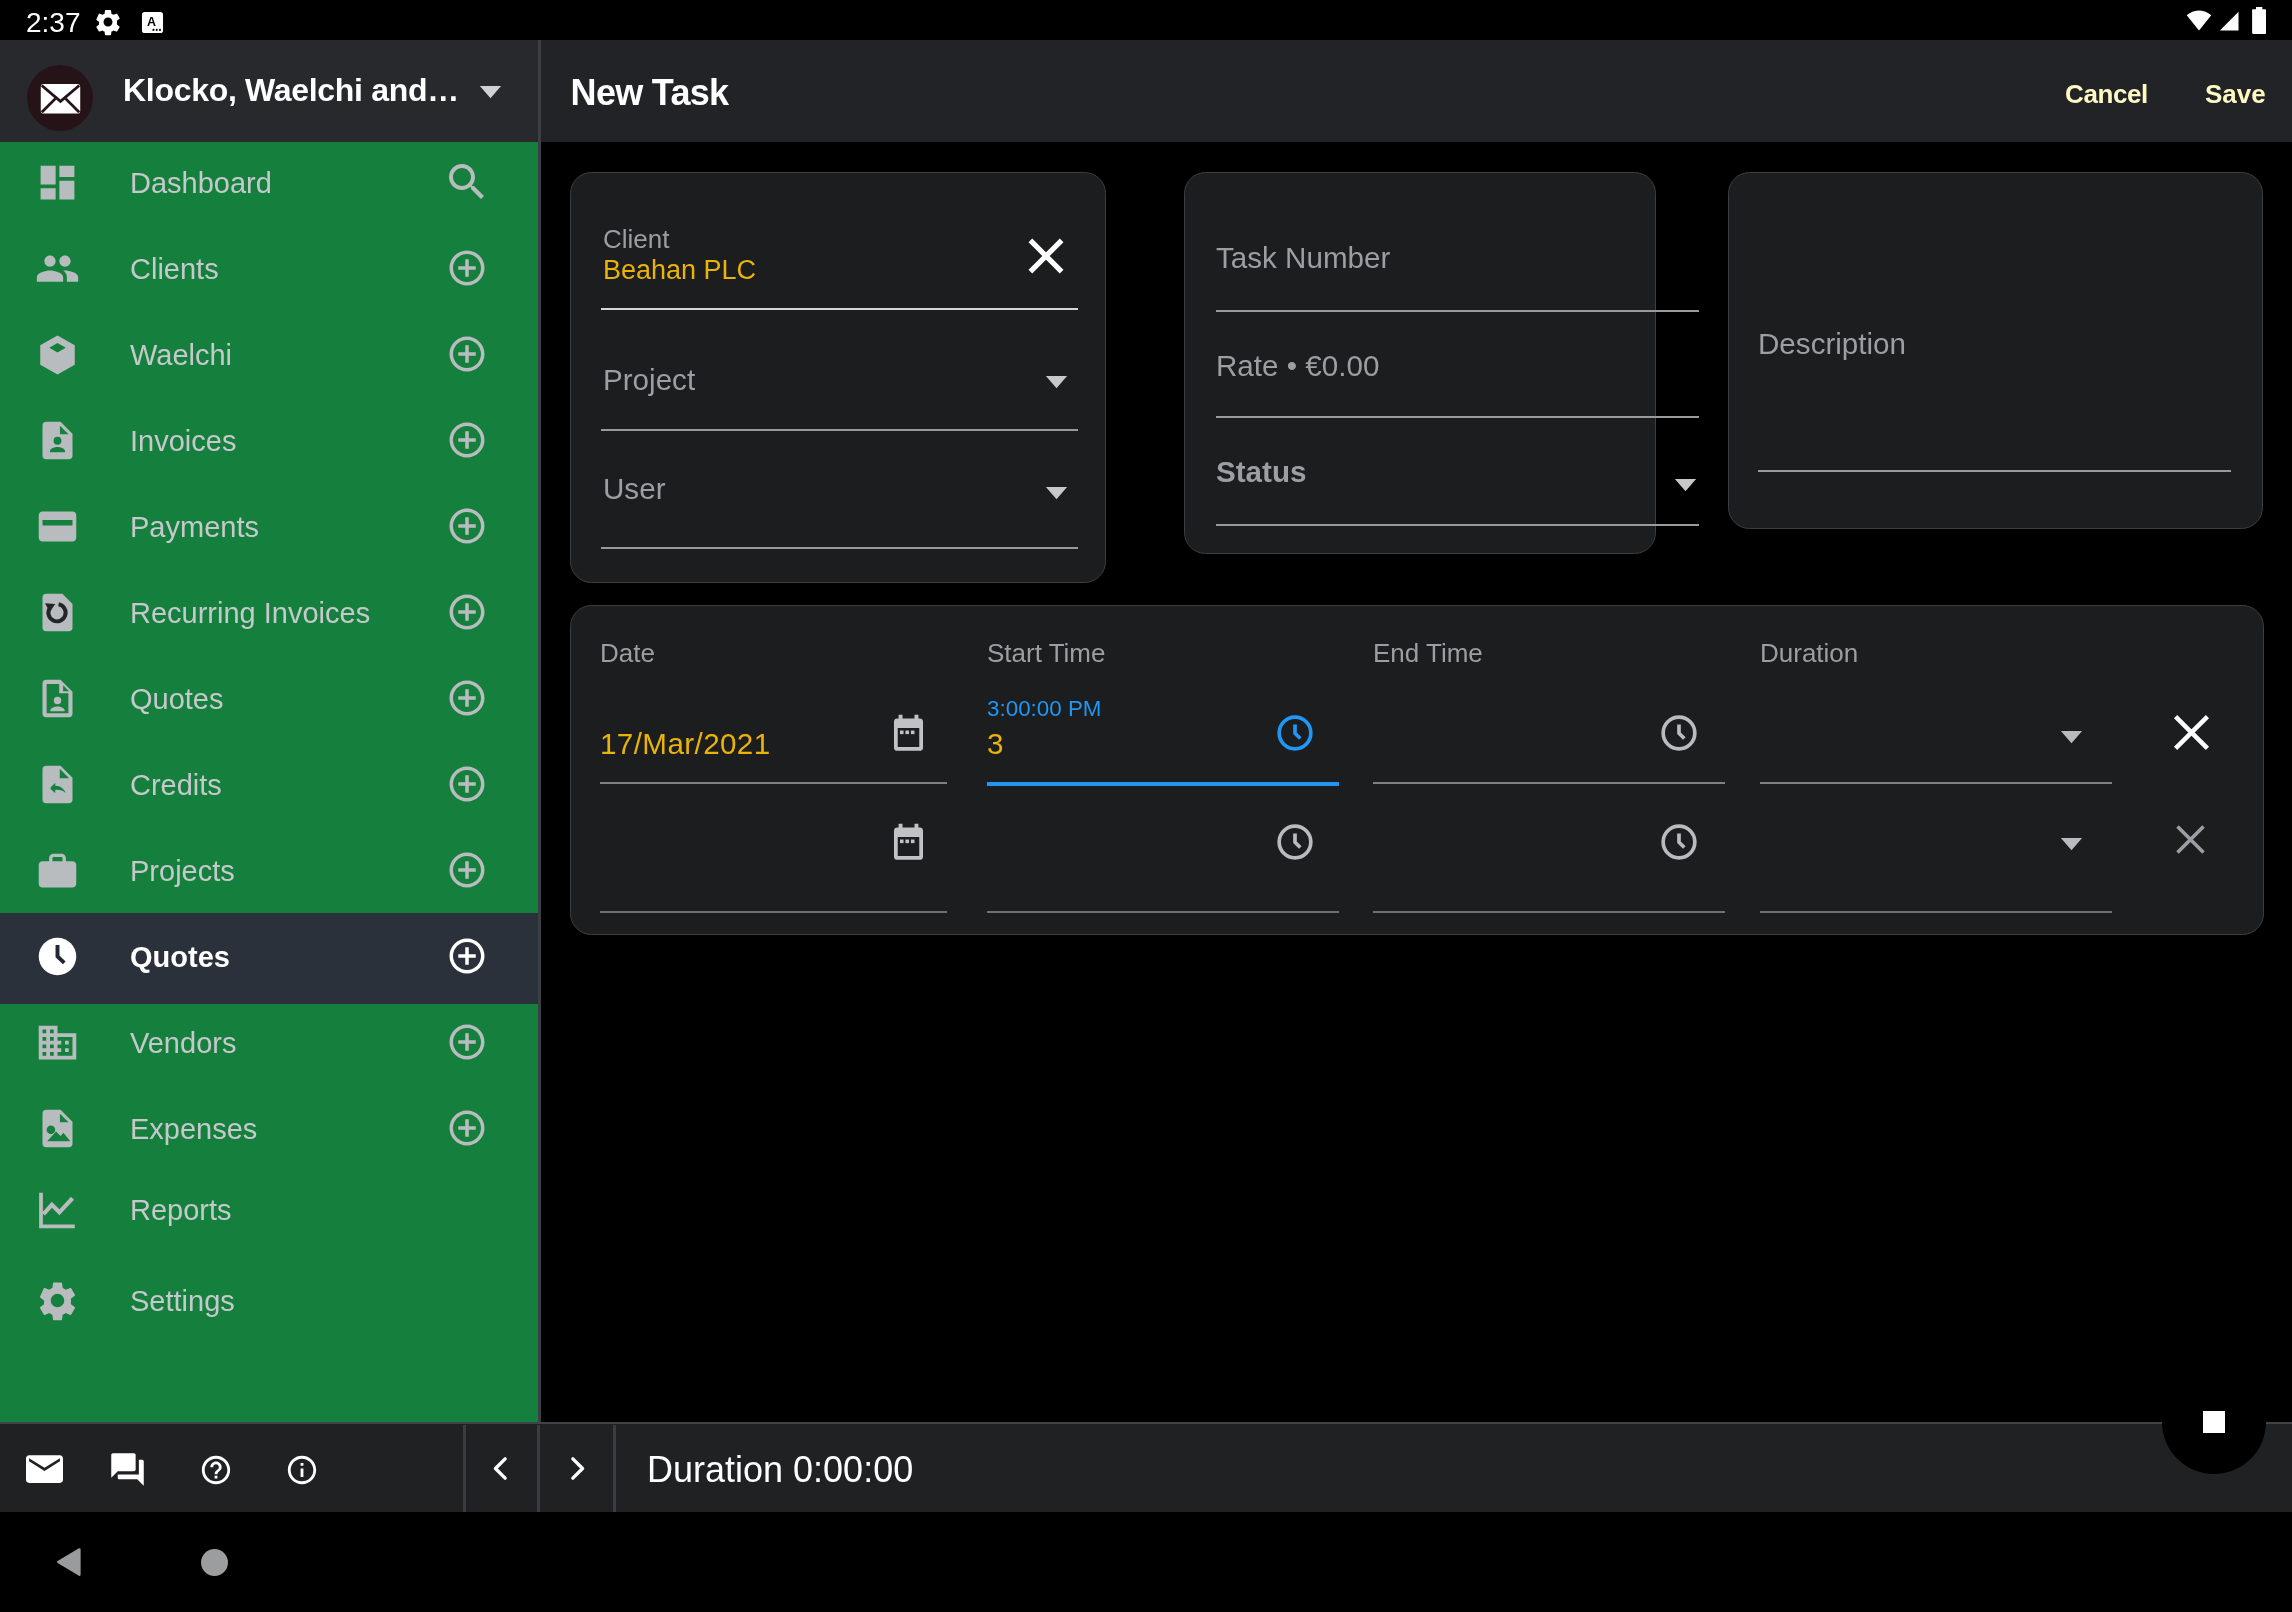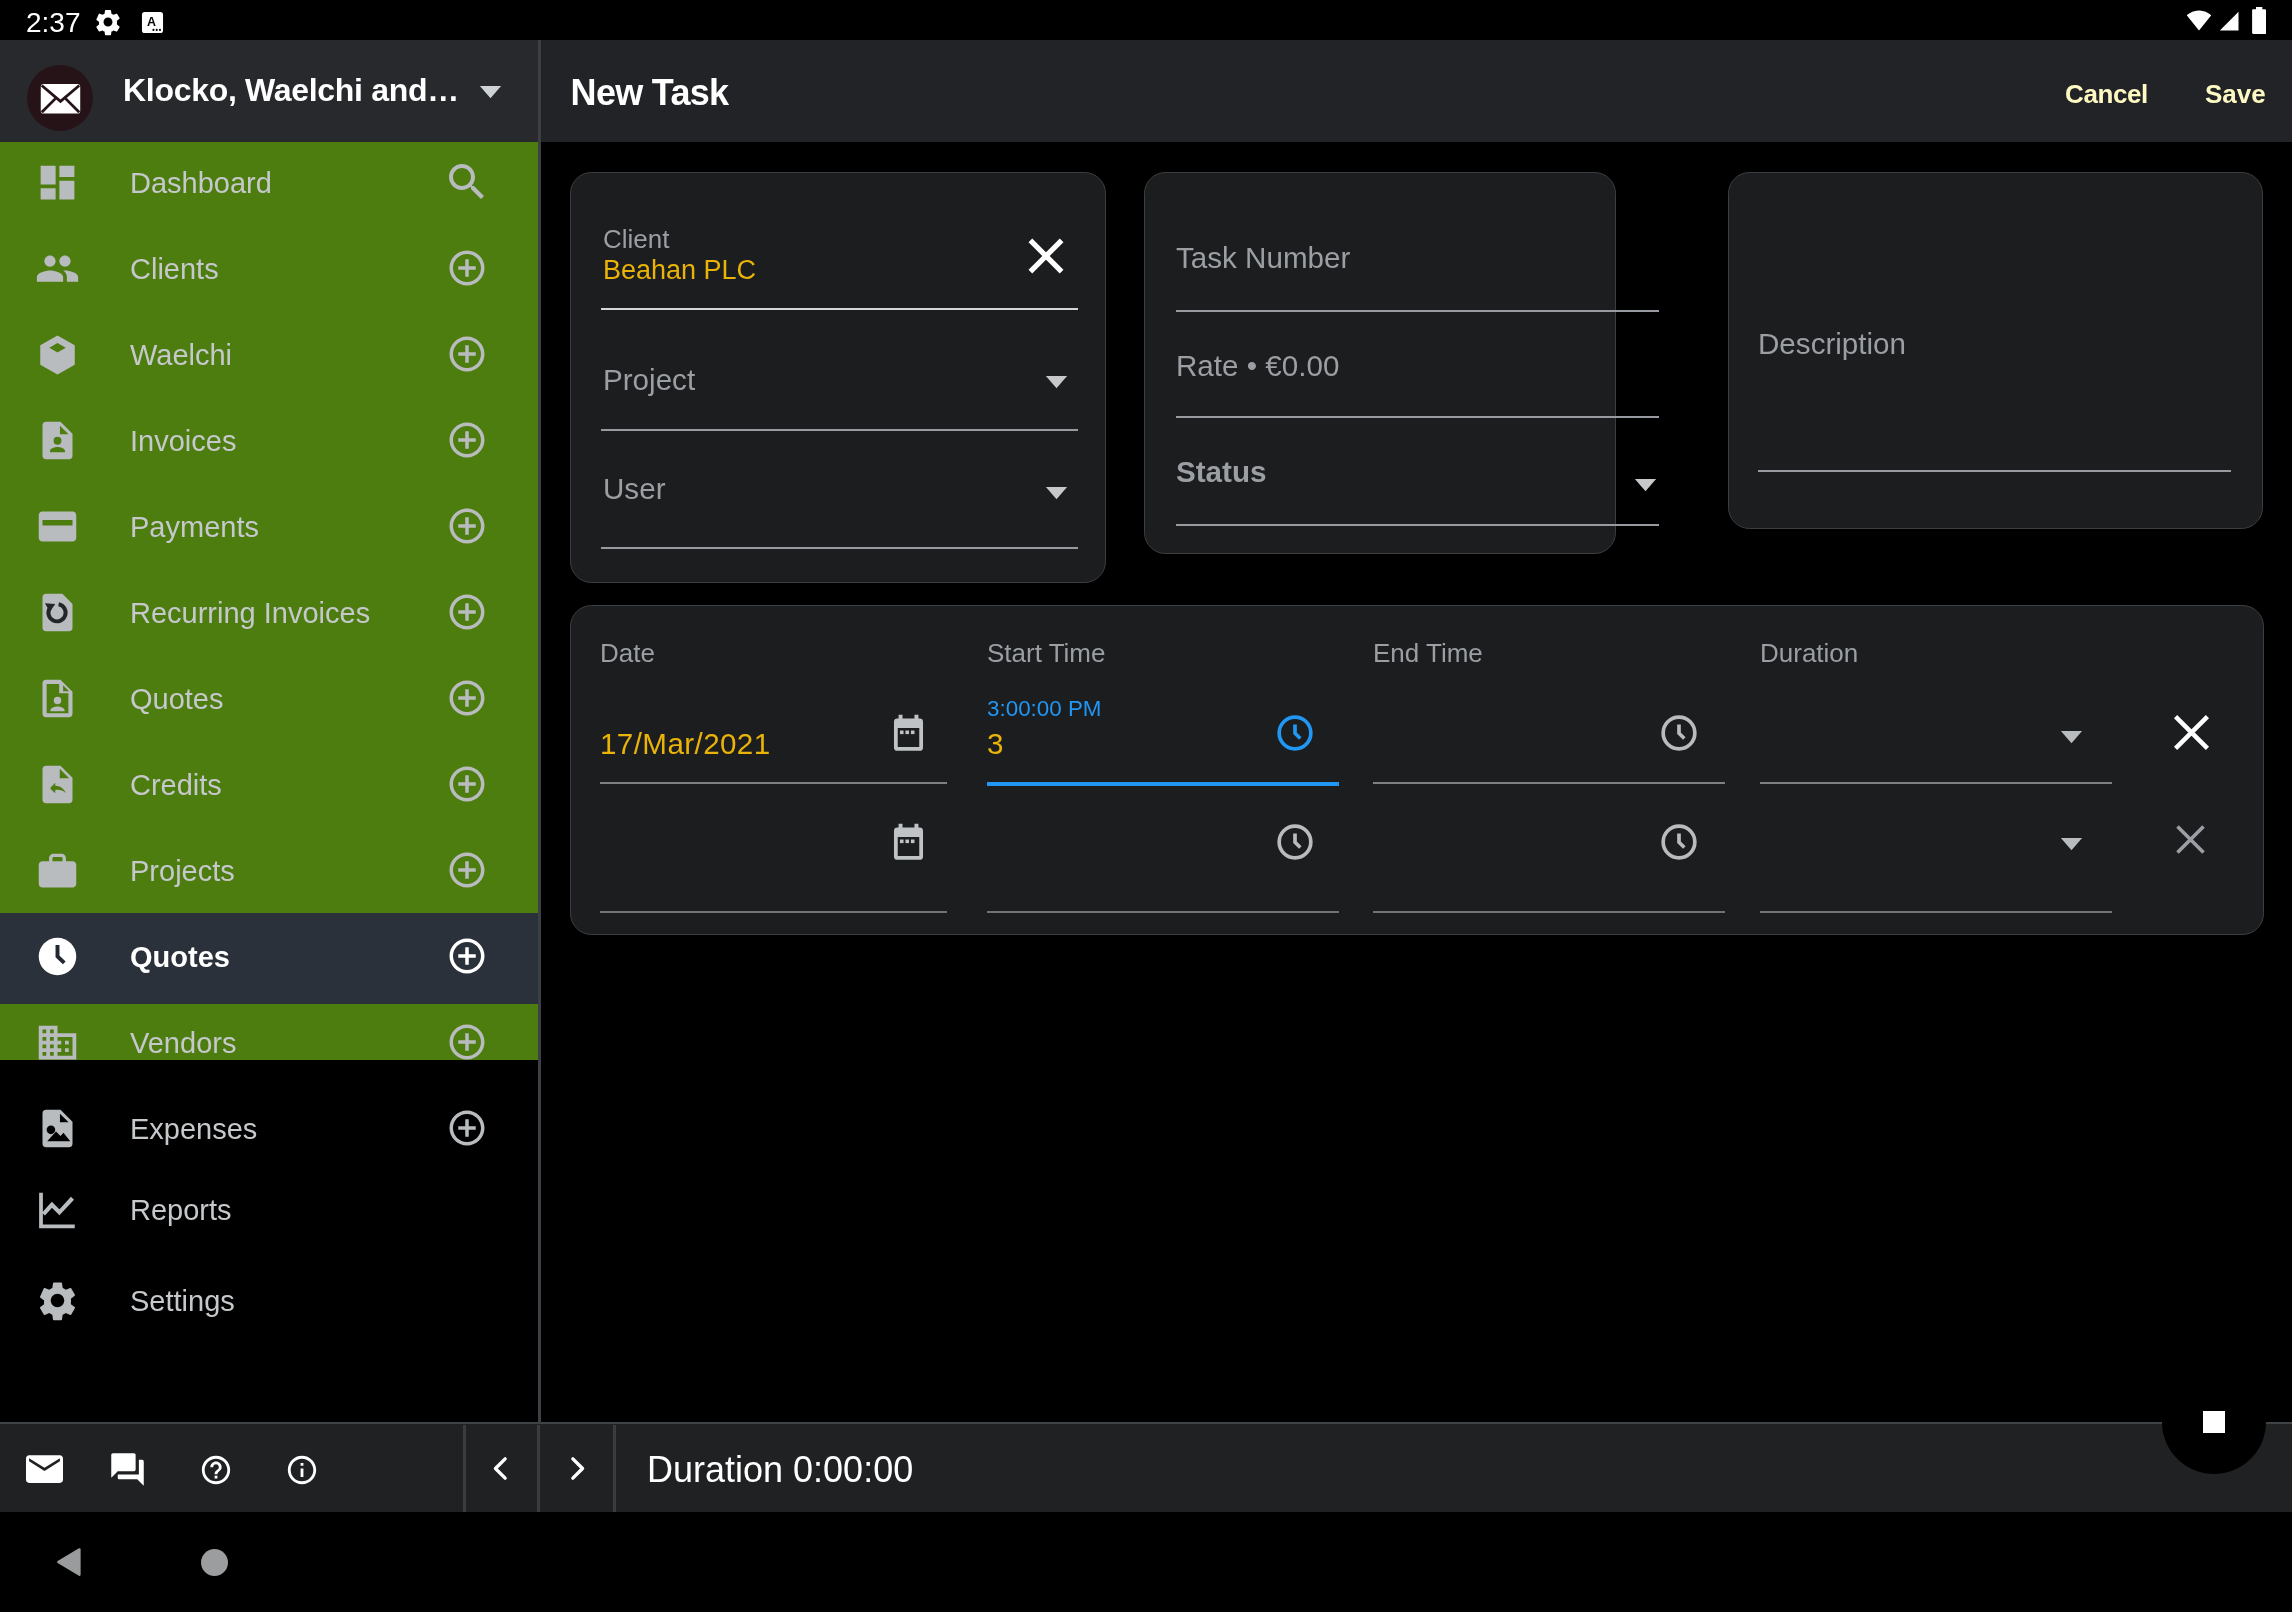--- a/index.html
+++ b/index.html
@@ -6,42 +6,42 @@
   html,body { width:2293px; height:1612px; background:#000; overflow:hidden;
     font-family:"Liberation Sans", sans-serif; }
   .abs { position:absolute; }
   #page { position:relative; width:2293px; height:1612px; background:#000; }
 
   
   #status { left:0; top:0; width:2293px; height:40px; background:#000; color:#fff; }
   #stime { left:26px; top:7.2px; font-size:28px; color:#fff; }
 
   
-  #sidebar { left:0; top:40px; width:538px; height:1020px; background:#4d7c0f; }
+  #sidebar { left:0; top:40px; width:538px; height:1382px; background:#15803d; }
   #sbheader { left:0; top:0; width:538px; height:102px; background:#27292c; }
   #avatar { left:27px; top:25px; width:66px; height:66px; border-radius:50%; background:#261318; }
   #coname { left:123px; top:32px; font-size:32px; font-weight:bold; color:#fff; letter-spacing:-0.3px; }
   .mrow { left:0; width:538px; height:86px; }
   .mrow.sel { background:#2b313a; height:91px; }
   .micon { left:35px; top:20.6px; width:45px; height:45px; }
   .mlabel { left:130px; top:28px; font-size:29px; color:#c6c9cc; }
   .mrow.sel .mlabel { color:#fff; font-weight:bold; }
   .mright { left:447px; top:23px; width:39px; height:39px; }
   #vline { left:538px; top:40px; width:2.7px; height:1382px; background:#3c3f43; }
 
   
   #appbar { left:541px; top:40px; width:1752px; height:102px; background:#212326; }
   #nt { left:29.6px; top:32px; font-size:36px; font-weight:bold; color:#fff; letter-spacing:-0.7px; }
   #cancel { left:1524px; top:39px; font-size:26px; font-weight:bold; color:#fef9c3; letter-spacing:-0.4px; }
   #save { left:1664px; top:39px; font-size:26px; font-weight:bold; color:#fef9c3; }
 
   
   .card { background:#1b1d1f; border:1.8px solid #3c3f42; border-radius:21.5px; }
   .card { } #card1 { left:570px; top:172px; width:536px; height:411px; }
-  #card2 { left:1144px; top:172px; width:472px; height:382px;padding-left:38px; }
+  #card2 { left:1184px; top:172px; width:472px; height:382px;padding-left:38px; }
   #card3 { left:1728px; top:172px; width:535px; height:357px; }
   #bigcard { left:570px; top:605px; width:1694px; height:330px; }
   .lbl { font-size:26px; color:#9b9fa3; }
   .val { font-size:29.6px; color:#eab308; letter-spacing:-0.3px; }
   .ph  { font-size:29.6px; color:#9b9fa3; }
   .hline { height:1.8px; background:#979a9e; }
 </style>
 </head>
 <body>
 <div id="page">

